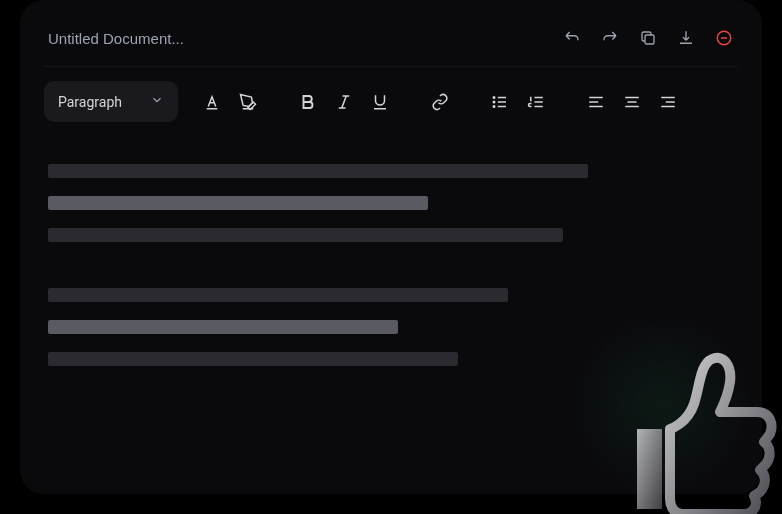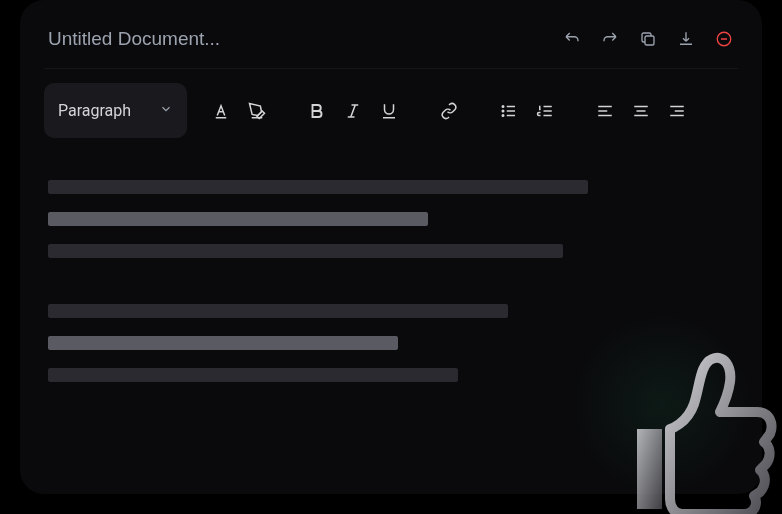--- a/index.html
+++ b/index.html
@@ -27,21 +27,21 @@
     align-items: center;
     justify-content: space-between;
     padding: 8px 4px 18px 4px;
     border-bottom: 1px solid rgba(255,255,255,0.05);
   }
   .title-input {
     background: transparent;
     border: none;
     outline: none;
     color: #9ca3af;
-    font-size: 19px;
+    font-size: 15px;
     font-weight: 400;
     width: 300px;
   }
   .title-input::placeholder { color: #9ca3af; }
   .title-actions {
     display: flex;
     gap: 18px;
     align-items: center;
   }
   .icon-btn {
@@ -57,26 +57,26 @@
   .icon-btn svg { width: 18px; height: 18px; stroke: currentColor; fill: none; stroke-width: 1.8; }
   .toolbar {
     display: flex;
     align-items: center;
     gap: 8px;
     padding: 14px 0;
   }
   .style-select {
     background: #1a1a1e;
     border-radius: 10px;
-    padding: 18px 14px;
+    padding: 12px 14px;
     display: flex;
     align-items: center;
     gap: 28px;
     color: #d4d4d8;
-    font-size: 16px;
+    font-size: 14px;
     cursor: pointer;
   }
   .style-select .chev { color: #9ca3af; }
   .tool-group {
     display: flex;
     gap: 8px;
     padding: 0 12px;
   }
   .tool-btn {
     width: 28px;

